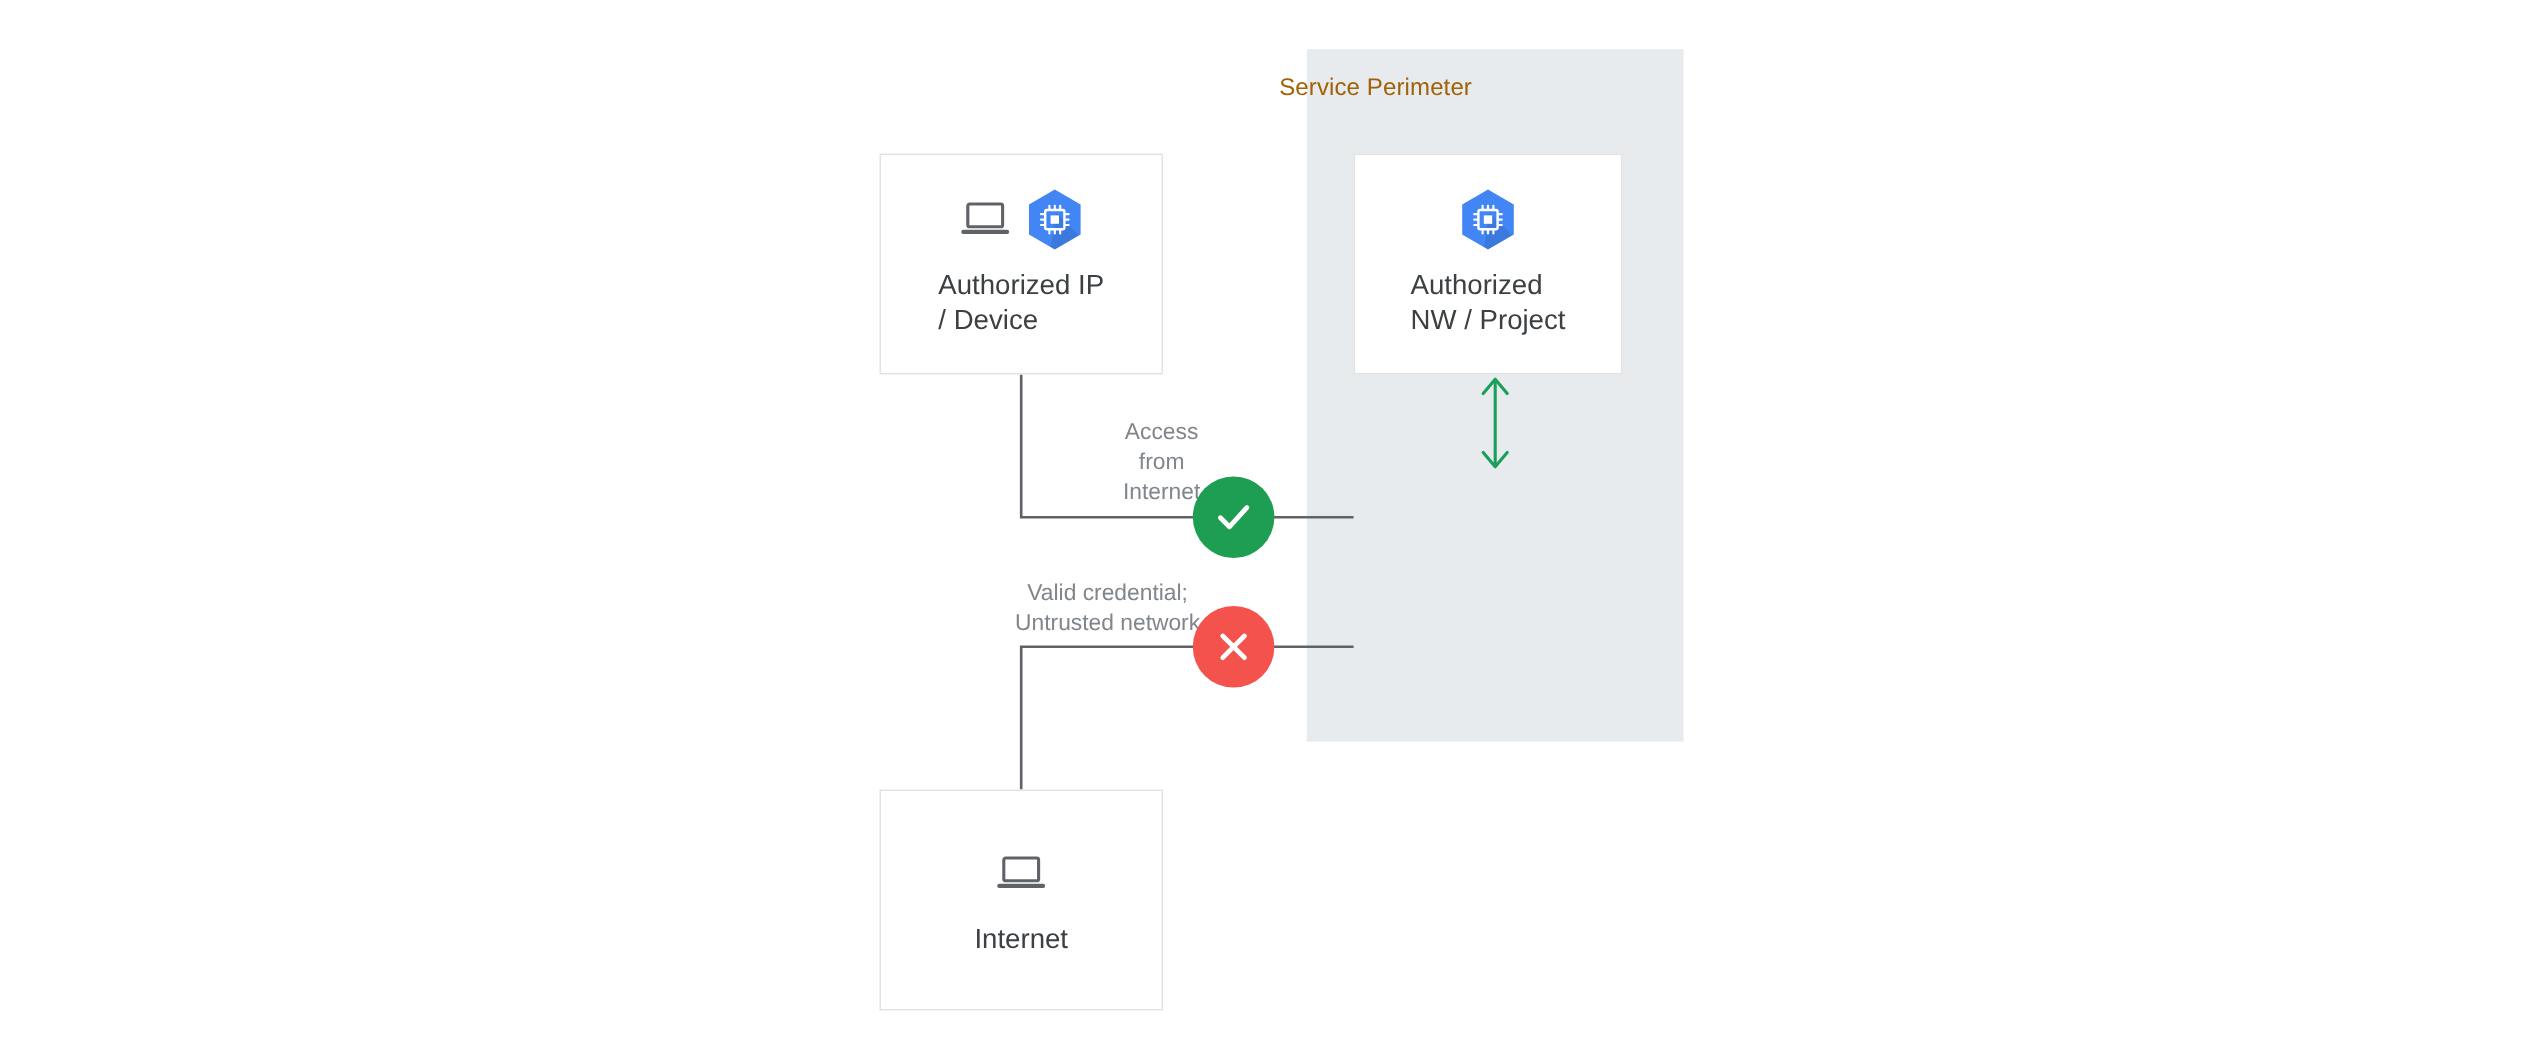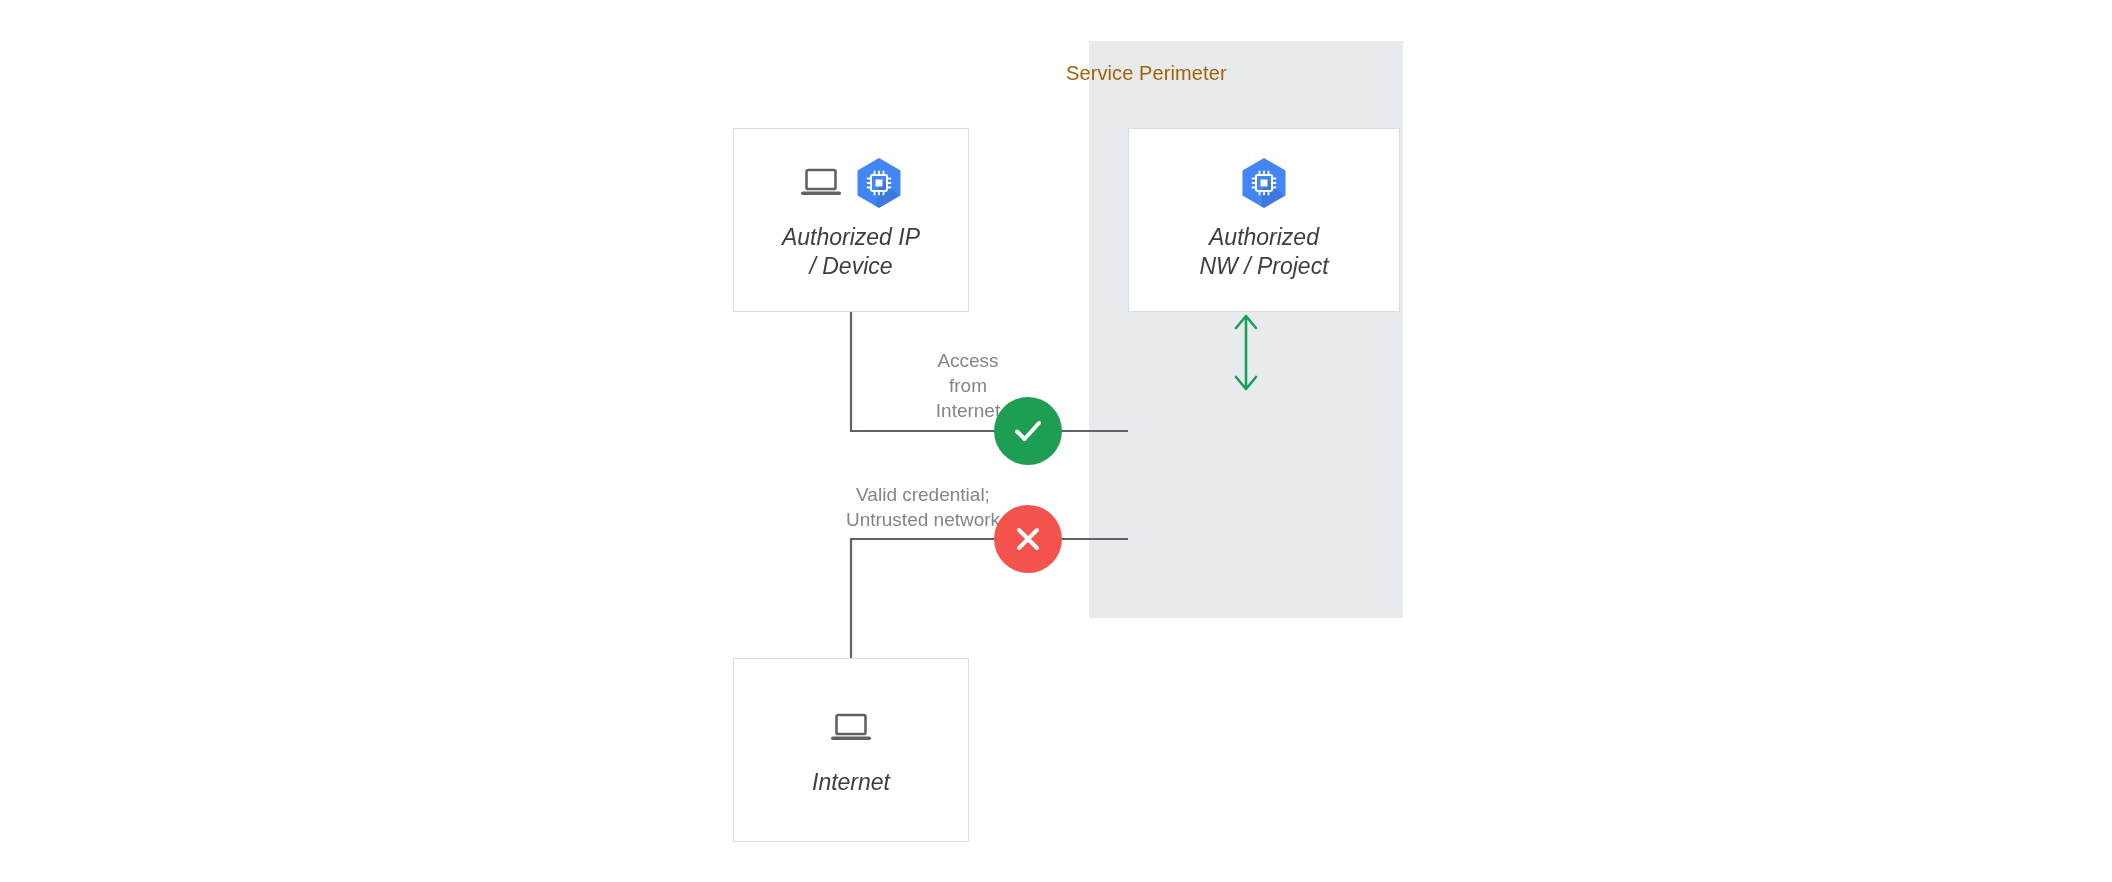--- a/index.html
+++ b/index.html
@@ -21,28 +21,28 @@
     white-space:nowrap;
   }
 
   
   .node{
     position:absolute;background:#ffffff;border:1.5px solid #dcdcdc;
     box-sizing:border-box;
     display:flex;flex-direction:column;align-items:center;justify-content:center;
   }
   .node-label{
-    font-size:23px;line-height:29px;color:#3c4043;text-align:center;
-    white-space:pre-line;margin-top:16px;font-style:italic;
+    font-size:23px;line-height:29px;color:#3c4043;text-align:left;
+    white-space:pre-line;margin-top:16px;
   }
   .icon-row{display:flex;align-items:center;justify-content:center;gap:14px;height:48px;}
 
   #node-auth-ip   {left:733px; top:128px; width:236px; height:184px;}
   #node-internet  {left:733px; top:658px; width:236px; height:184px;}
-  #node-auth-nw   {left:1128px;top:128px; width:272px; height:184px;}
+  #node-auth-nw   {left:1128px;top:128px; width:224px; height:184px;}
   #node-data-gcp  {left:1128px;top:393px; width:236px; height:184px;}
 
   
   svg.wires{position:absolute;left:0;top:0;width:2112px;height:882px;overflow:visible;}
 
   
   .badge{
     position:absolute;width:68px;height:68px;border-radius:50%;
     display:flex;align-items:center;justify-content:center;
   }

